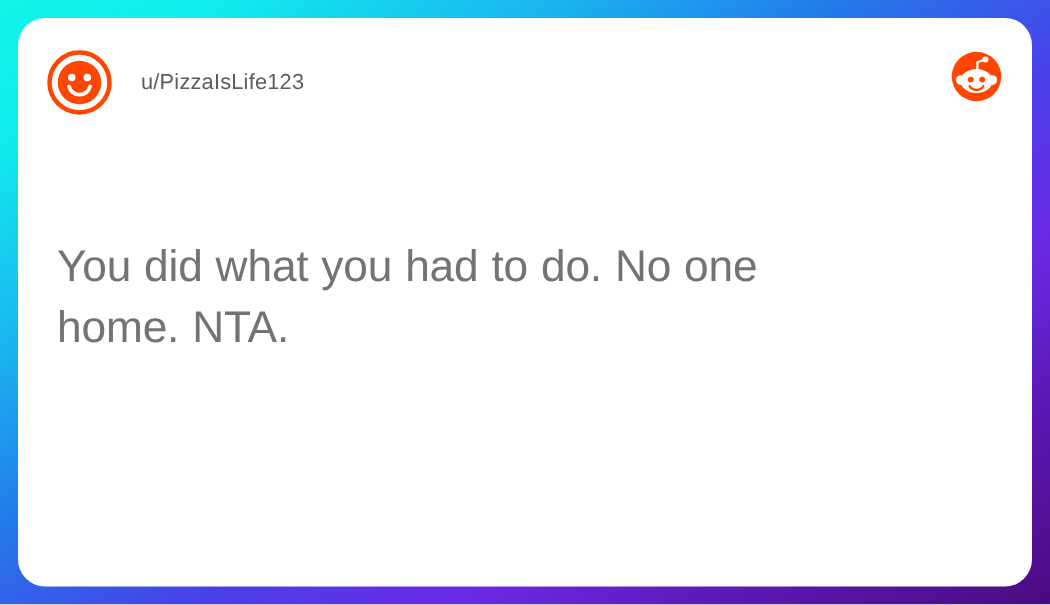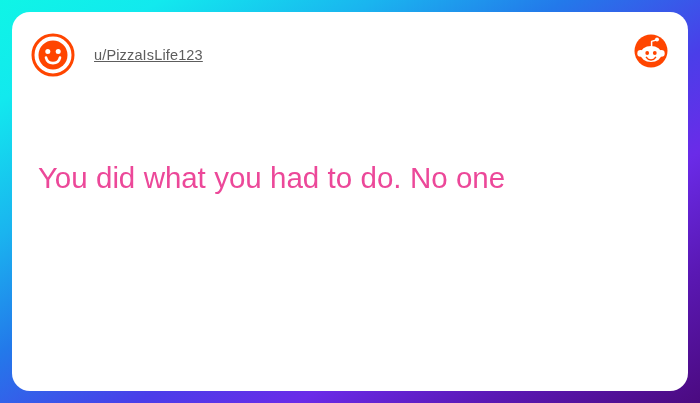--- a/index.html
+++ b/index.html
@@ -64,40 +64,39 @@
   .username {
     position: absolute;
     left: 82px;
     top: 34px;
     font-size: 14.5px;
     line-height: 18px;
     color: #5d5d5d;
     letter-spacing: 0.15px;
     font-weight: 400;
     white-space: nowrap;
-    text-decoration: underline;
   }
 
   .brand-logo {
     position: absolute;
     right: 20px;
     top: 22px;
     width: 34px;
     height: 34px;
   }
 
   
   .body-text {
     position: absolute;
     left: 26px;
     top: 145px;
     width: 628px;
     font-size: 29.5px;
     line-height: 41px;
-    color: #ec4899;
+    color: #737373;
     font-weight: 300;
     letter-spacing: -0.1px;
     word-spacing: 0.5px;
   }
 
   .body-text .line {
     display: block;
     white-space: nowrap;
   }
 </style>
@@ -138,16 +137,17 @@
           <circle cx="20.8" cy="19.0" r="1.9" fill="#ff4500"></circle>
 
           <path d="M12.4 23.4 a5.4 5.4 0 0 0 9.2 0" fill="none" stroke="#ff4500" stroke-width="1.5" stroke-linecap="round"></path>
         </svg>
       </span>
 
     </div>
 
     <div class="body-text">
       <span class="line">You did what you had to do. No one</span>
+      <span class="line">home. NTA.</span>
     </div>
 
   </div>
 </div>
 
 </body></html>

